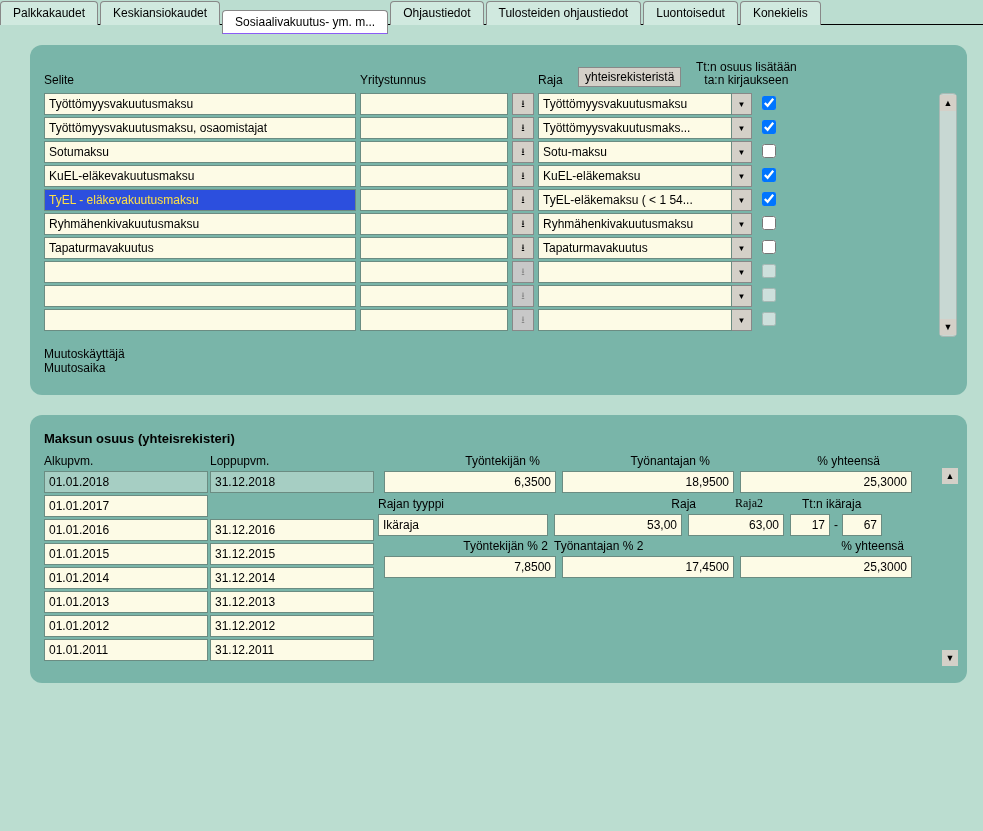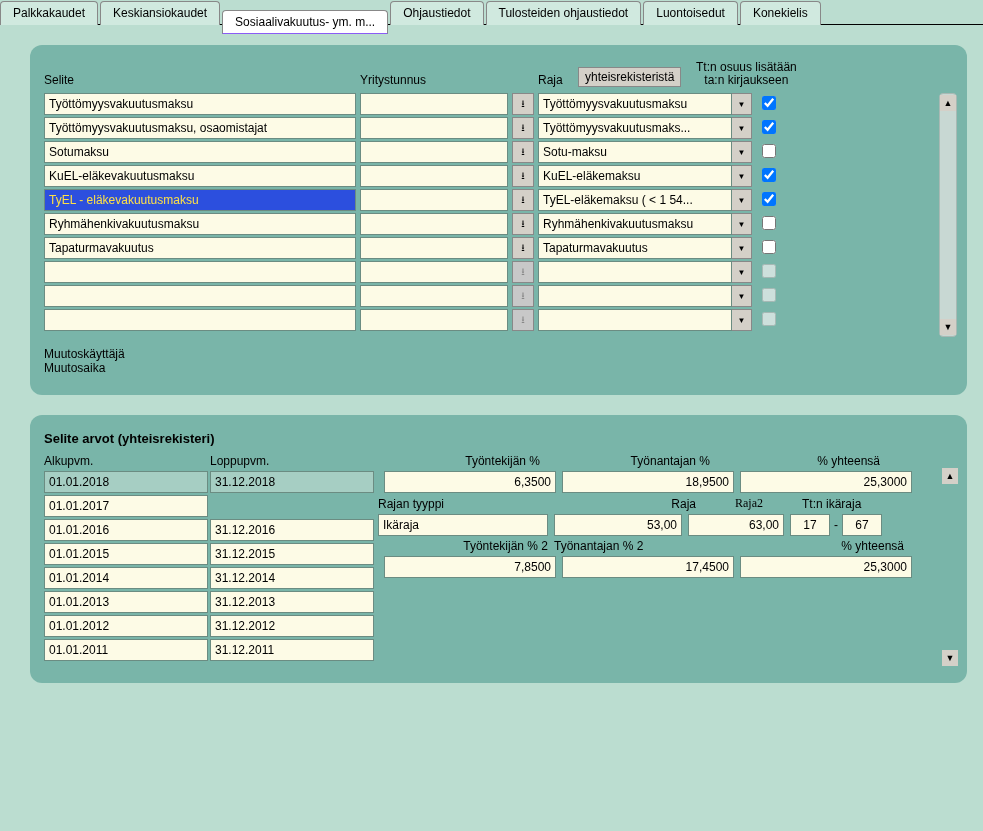--- a/index.html
+++ b/index.html
@@ -180,21 +180,21 @@
   width: 172px;
   text-align: right;
   padding-right: 4px;
   margin-left: 6px;
 }
 .lab-row { display: flex; margin-bottom: 3px; align-items: center; font-size: 12px; }
 .lab-rajan { width: 174px; }
 .lab-raja { width: 150px; text-align: right; padding-right: 6px; }
 .lab-raja2 { width: 100px; text-align: center; padding-right: 6px; font-family: Liberation Serif, serif; }
 .lab-tt { width: 90px; }
-.in-small { width: 40px; text-align: center; }
+.in-small { width: 40px; text-align: right; }
 .dash { margin: 0 4px; }
 .raja-fld { width: 128px; text-align: right; padding-right: 4px; margin-left: 6px; }
 .panel2 { position: relative; }
 .panel2 .lo-scroll-outer {
   position: absolute;
   right: 8px;
   top: 52px;
   bottom: 16px;
   width: 18px;
   display: flex;
@@ -335,21 +335,21 @@
     <div class="scroll-arrow">▼</div>
   </div>
 
   <div class="footer-row">
     <div class="lab1">Muutoskäyttäjä</div>
     <div>Muutosaika</div>
   </div>
 </div>
 
 <div class="panel panel2">
-  <div class="panel2-title">Selite arvot (yhteisrekisteri)</div>
+  <div class="panel2-title">Maksun osuus (yhteisrekisteri)</div>
 
   <div class="lo-headers">
     <div class="lo-col-alku">Alkupvm.</div>
     <div class="lo-col-loppu">Loppupvm.</div>
     <div class="lo-col-ty">Työntekijän %</div>
     <div class="lo-col-ta">Työnantajan %</div>
     <div class="lo-col-yh">% yhteensä</div>
   </div>
 
   <div class="lo-grid">

